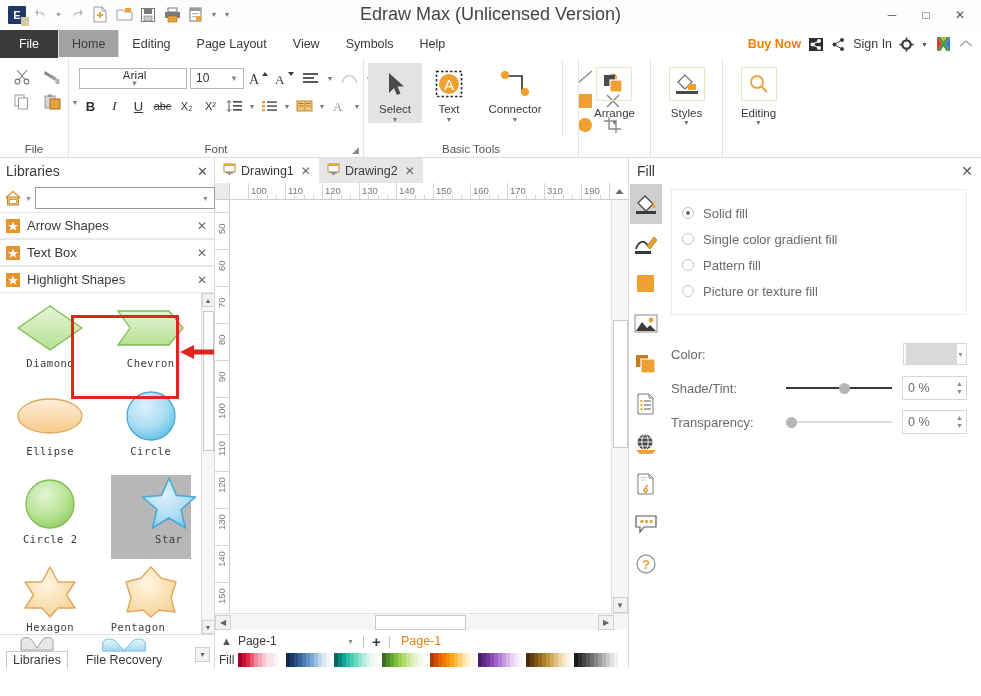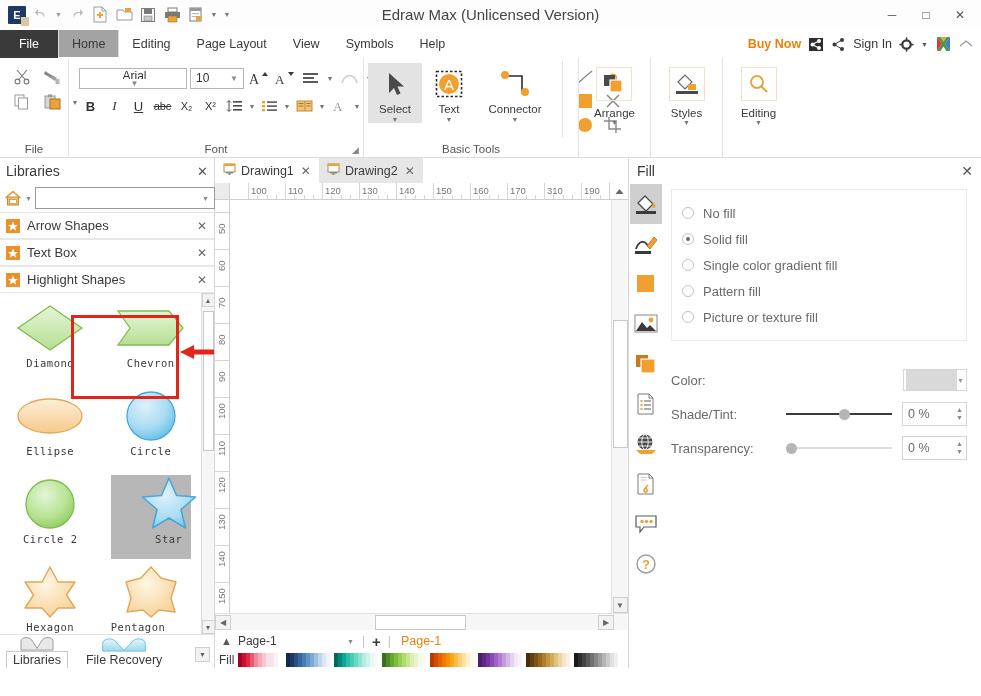--- a/index.html
+++ b/index.html
@@ -25,21 +25,21 @@
     width:22px; height:22px; display:flex; align-items:center; justify-content:center;
     border-radius:2px;
   }
   .app-logo {
     width:18px;height:18px;background:#1f3864;color:#fff;font-weight:bold;font-size:11px;
     display:flex;align-items:center;justify-content:center;border-radius:1px;
     position:relative;
   }
   .app-logo:after{content:"";position:absolute;right:-3px;bottom:-2px;width:8px;height:9px;background:#d8c9a3;}
   .title-text {
-    position:absolute; left:0; right:0; text-align:center; font-size:15px; color:#444;
+    position:absolute; left:0; right:0; text-align:center; font-size:18px; color:#444;
     pointer-events:none;
   }
   .wincontrols { position:absolute; right:4px; top:0; display:flex; height:30px; align-items:center; }
   .wc { width:34px;height:26px;display:flex;align-items:center;justify-content:center;color:#555;font-size:12px;}
 
   
   .menubar { height:28px; display:flex; align-items:stretch; background:#fff; position:relative; }
   .menu-file {
     background:#3a3a3a; color:#fff; width:58px; display:flex; align-items:center;
     justify-content:center; font-size:12.5px;
@@ -1179,24 +1179,20 @@
             <svg width="22" height="22" viewBox="0 0 22 22">
               <circle cx="11" cy="11" r="9" fill="none" stroke="#9a9a9a" stroke-width="1.4"></circle>
               <text x="11" y="16" text-anchor="middle" font-family="Liberation Sans, sans-serif" font-size="13" font-weight="bold" fill="#e8a33d">?</text>
             </svg>
           </div>
         </div>
 
         <div class="fp-content">
           <div class="radio-box">
             <div class="radio-row">
-              <span class="radio"></span>
-              <span>No fill</span>
-            </div>
-            <div class="radio-row">
               <span class="radio on"></span>
               <span>Solid fill</span>
             </div>
             <div class="radio-row">
               <span class="radio"></span>
               <span>Single color gradient fill</span>
             </div>
             <div class="radio-row">
               <span class="radio"></span>
               <span>Pattern fill</span>

